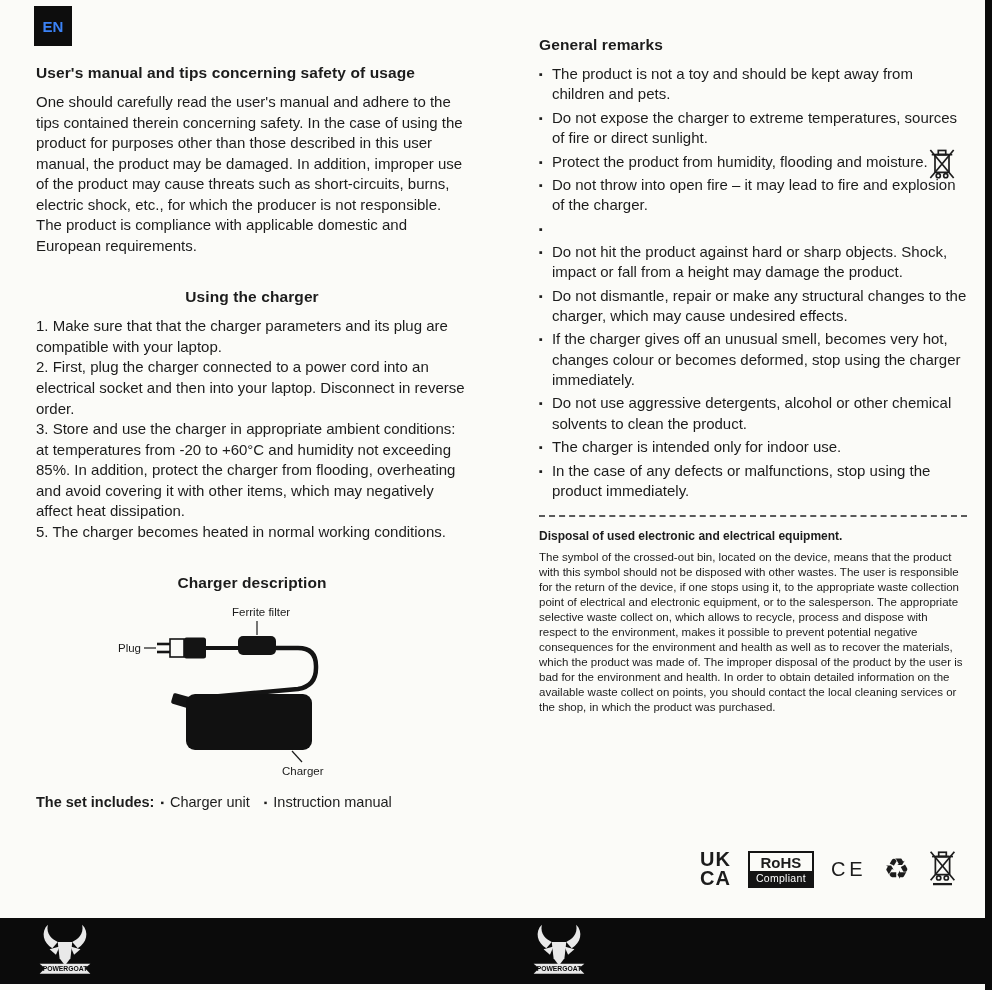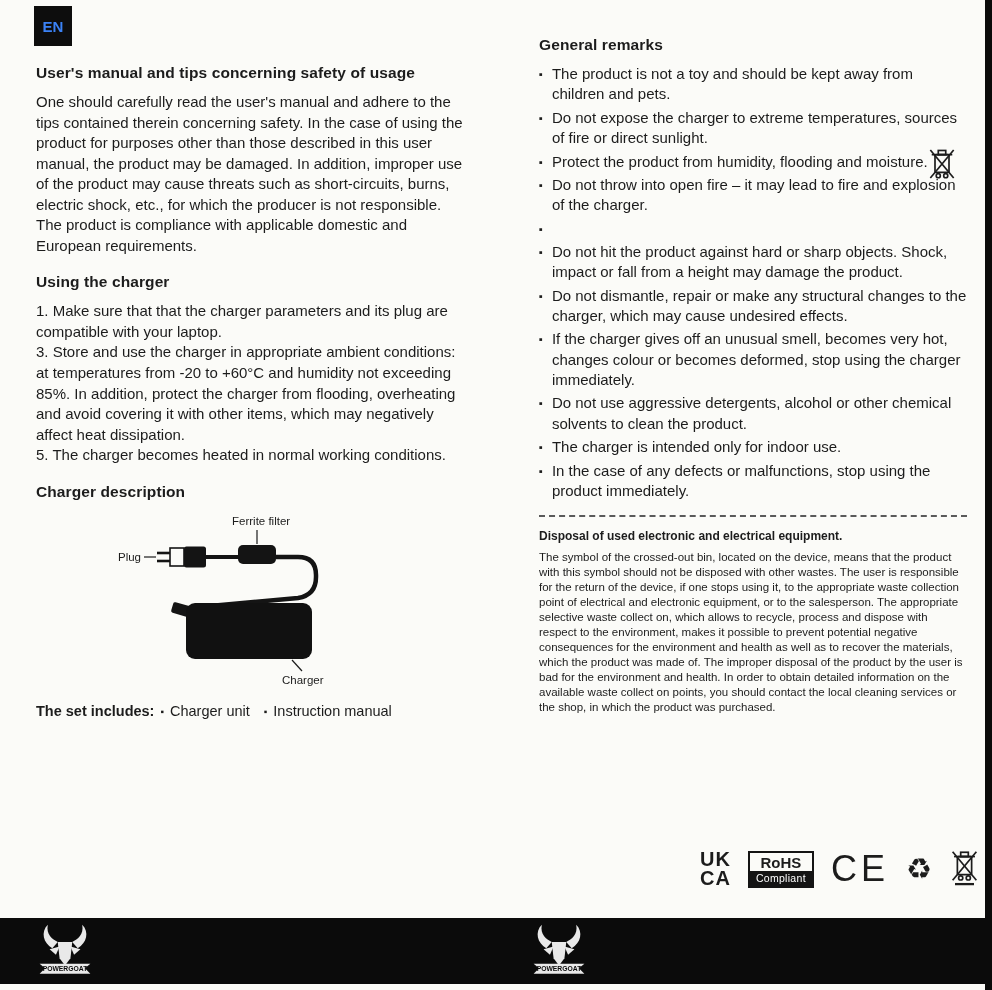--- a/index.html
+++ b/index.html
@@ -17,21 +17,21 @@
     position:absolute; left:34px; top:6px; width:38px; height:40px;
     background:#0d0d0d; color:#3b82f6; font-weight:700; font-size:15px;
     display:flex; align-items:center; justify-content:center;
   }
 
   .col { position:absolute; }
   .col-left  { left:36px;  top:64px; width:432px; }
   .col-right { left:530px; top:36px; width:428px;margin-left:9px; }
 
   .h { font-size:15.5px; font-weight:700; margin-bottom:10px; letter-spacing:.1px; }
-  .mt { margin-top:17px; }
+  .mt { margin-top:32px;text-align:center; }
   .body-text { font-size:15px; line-height:1.37; }
   .step { font-size:15px; line-height:1.37; }
 
   
   .remarks { list-style:none; }
   .remark { display:flex; gap:9px; margin-bottom:3px; }
   .remark .sq { font-size:11px; line-height:20px; flex:0 0 auto; }
   .remark-text { font-size:15px; line-height:1.36; }
 
   .dashes { border-top:2px dashed #5a5a5a; margin:14px 0 12px; }
@@ -53,21 +53,21 @@
 
   
   .marks {
     position:absolute; left:700px; top:848px;
     display:flex; align-items:center; gap:17px;
   }
   .ukca { font-weight:700; font-size:20px; line-height:.95; letter-spacing:1px; }
   .rohs { border:2px solid #141414; text-align:center; min-width:66px; background:#fbfbf8; }
   .rohs-top { font-weight:700; font-size:15px; padding:1px 6px 0; }
   .rohs-bottom { background:#141414; color:#fff; font-size:10.5px; padding:1px 3px 2px; letter-spacing:.3px; }
-  .ce { font-size:36px; letter-spacing:4px; font-weight:400; }
+  .ce { font-size:20px; letter-spacing:4px; font-weight:400; }
   .recycle { font-size:29px; line-height:1; }
 
   
   .footer { position:absolute; left:0; top:918px; width:100%; height:66px; background:#0b0b0b; }
   .goat { position:absolute; top:3px; }
   .goat-1 { left:36px; }
   .goat-2 { left:530px; }
 </style>
 </head>
 <body>
@@ -77,20 +77,21 @@
   <div class="lang-badge">EN</div>
   <div class="edge-right"></div>
 
   <div class="col col-left">
     <h2 class="h">User's manual and tips concerning safety of usage</h2>
     <p class="body-text">One should carefully read the user's manual and adhere to the tips contained therein concerning safety. In the case of using the product for purposes other than those described in this user manual, the product may be damaged. In addition, improper use of the product may cause threats such as short-circuits, burns, electric shock, etc., for which the producer is not responsible. The product is compliance with applicable domestic and European requirements.</p>
 
     <h2 class="h mt">Using the charger</h2>
     <div>
         <div class="step">1. Make sure that that the charger parameters and its plug are compatible with your laptop.</div>
+        <div class="step">2. First, plug the charger connected to a power cord into an electrical socket and then into your laptop. Disconnect in reverse order.</div>
         <div class="step">3. Store and use the charger in appropriate ambient conditions: at temperatures from -20 to +60°C and humidity not exceeding 85%. In addition, protect the charger from flooding, overheating and avoid covering it with other items, which may negatively affect heat dissipation.</div>
         <div class="step">5. The charger becomes heated in normal working conditions.</div>
       </div>
 
     <h2 class="h mt">Charger description</h2>
 
     <svg class="diagram" width="430" height="178" viewBox="0 0 430 178">
 
       <text x="196" y="14" font-size="11.5" fill="#1c1c1c">Ferrite filter</text>
       <line x1="221" y1="19" x2="221" y2="33" stroke="#1c1c1c" stroke-width="1.2"></line>

